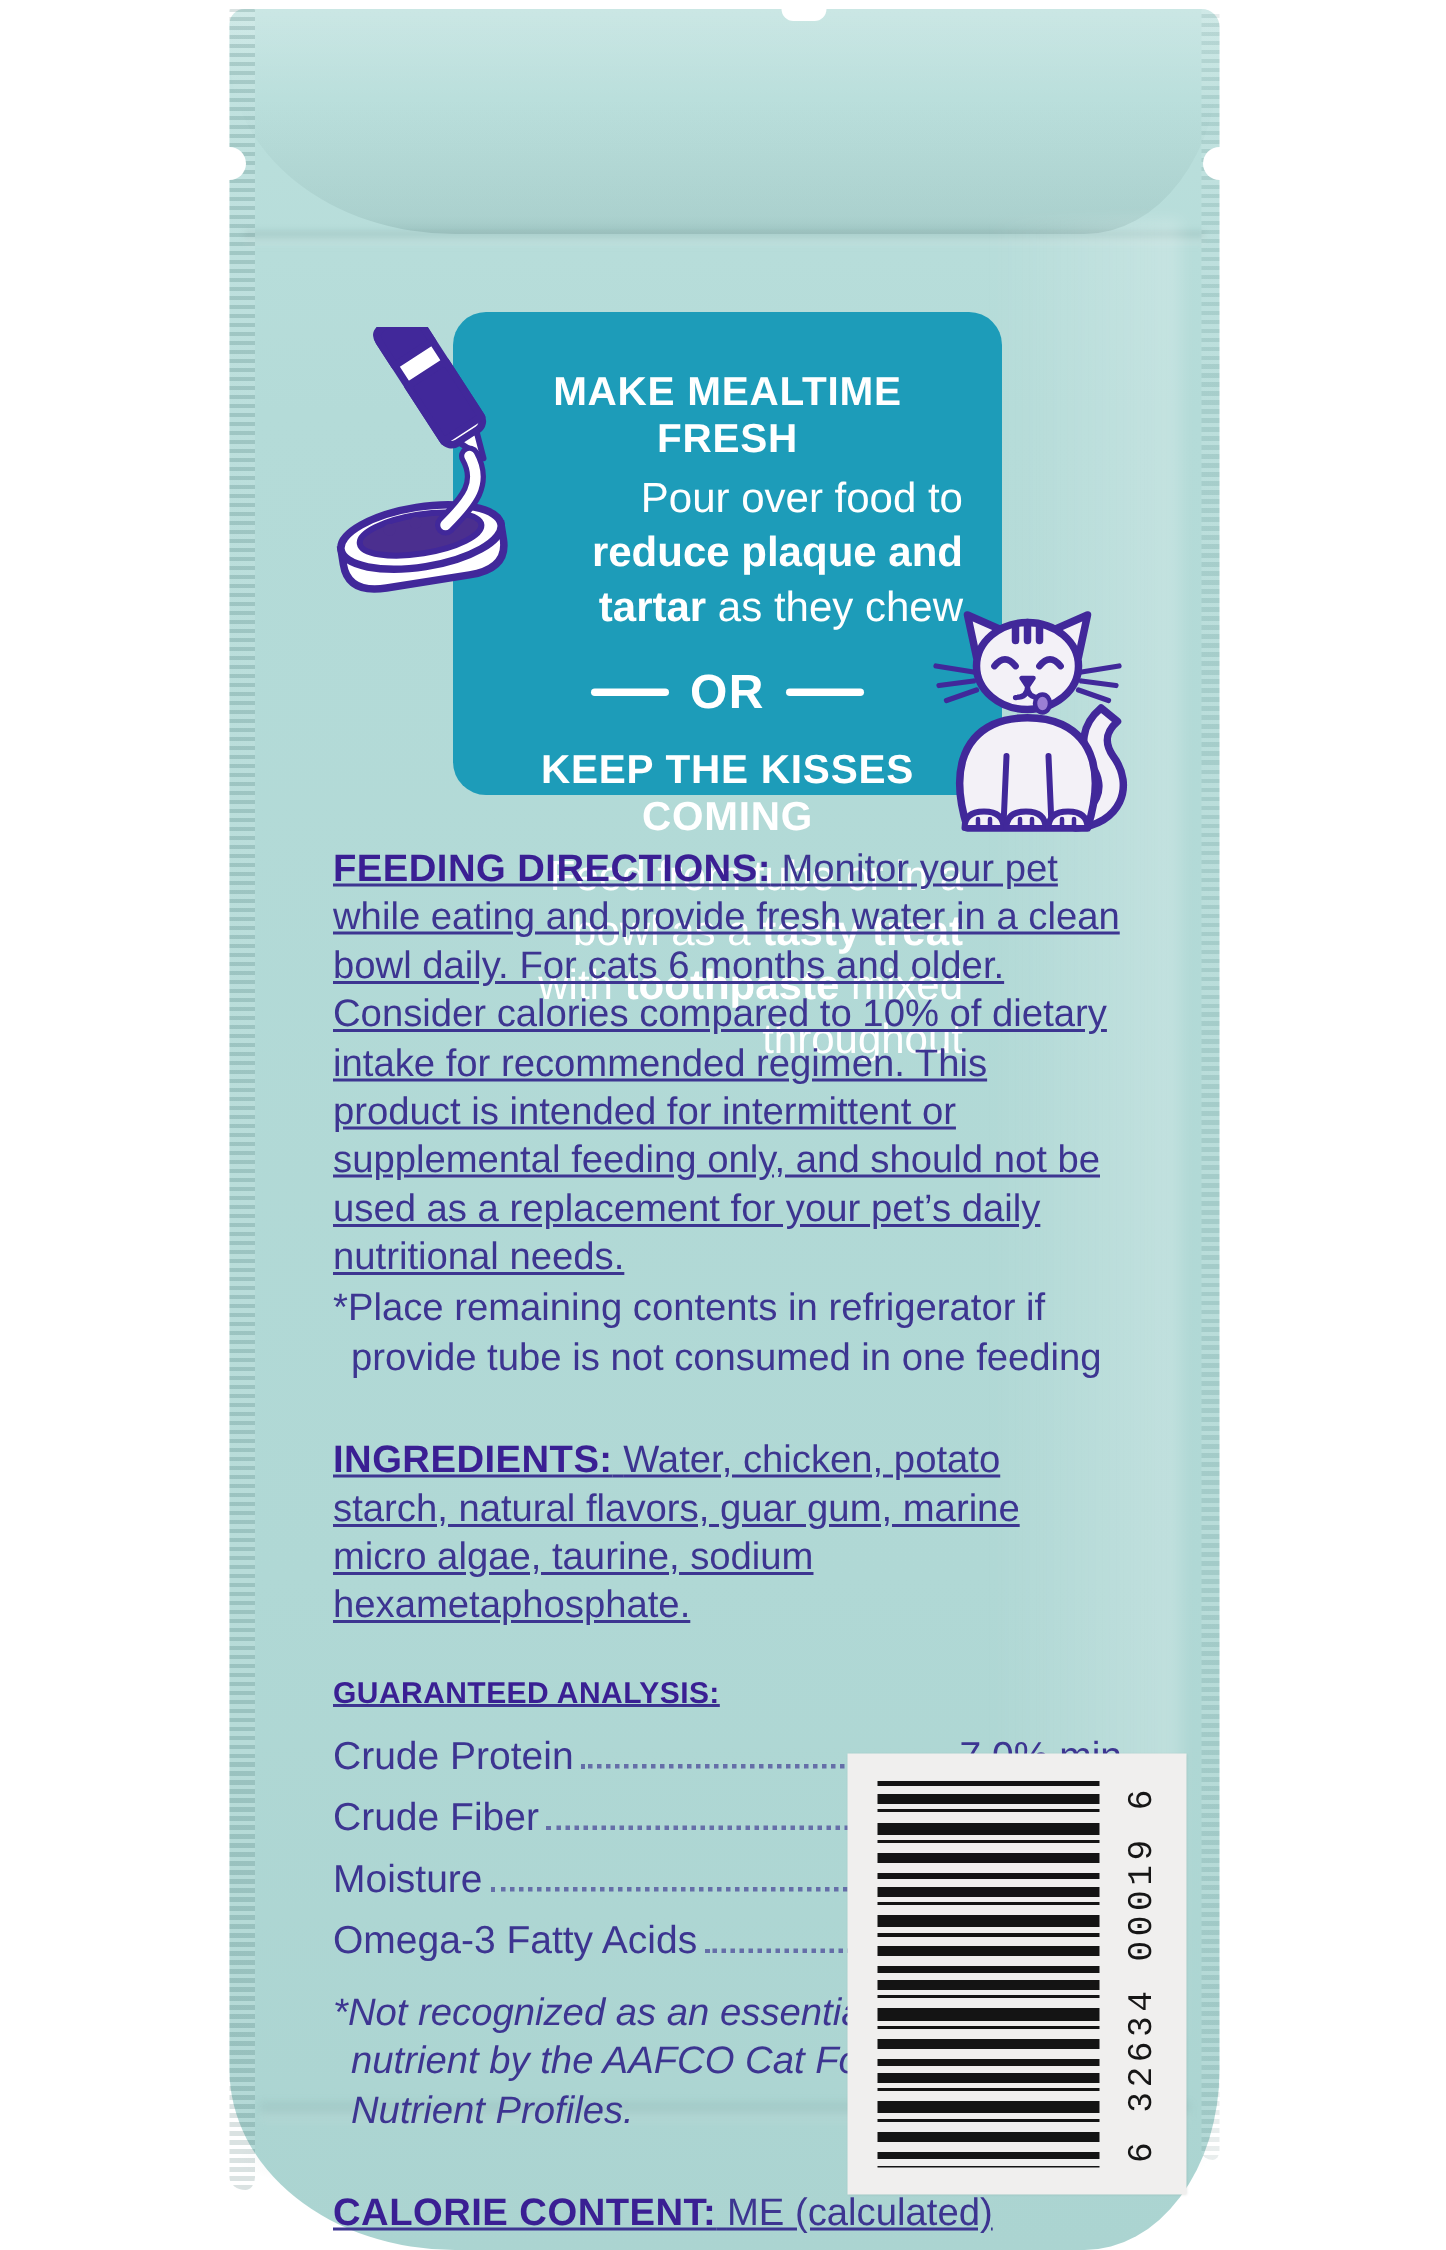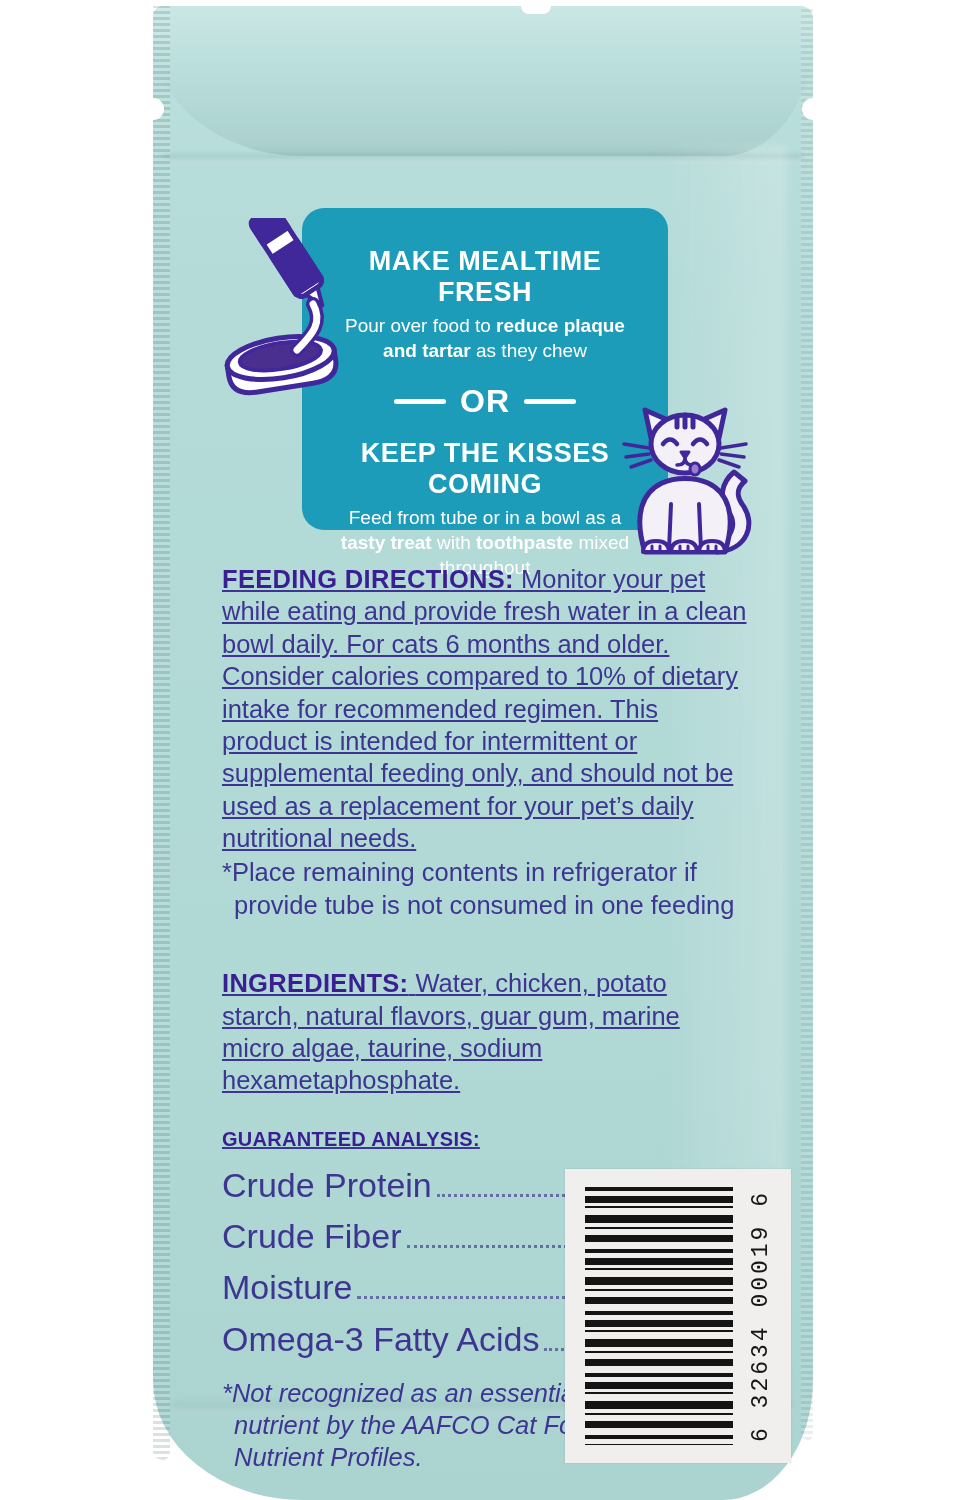--- a/index.html
+++ b/index.html
@@ -37,38 +37,38 @@
     background:linear-gradient(180deg, rgba(60,100,98,.14), rgba(255,255,255,.14));}
   .notch{position:absolute;width:22px;height:22px;background:#fff;border-radius:50%;top:92px;}
   .notch-left{left:-11px;}
   .notch-right{right:-11px;}
   .top-tab{position:absolute;left:368px;top:-4px;width:30px;height:12px;background:#fff;border-radius:0 0 8px 8px;}
 
   
   .card{position:absolute;left:149px;top:202px;width:366px;height:322px;border-radius:22px;
     background:var(--accent-teal);color:#fff;text-align:center;padding:38px 26px 0 26px;}
   .card-title{font-weight:bold;font-size:27px;letter-spacing:.5px;margin:0 0 6px 0;}
-  .card-text{font-size:19px;line-height:1.3;margin:0;}
+  .card-text{font-size:28px;line-height:1.3;margin:0;text-align:right;}
   .or-divider{display:flex;align-items:center;justify-content:center;gap:14px;margin:20px 0 18px 0;}
   .or-dash{width:52px;height:5px;background:#fff;border-radius:3px;}
   .or-word{font-weight:bold;font-size:32px;letter-spacing:1px;}
 
   .illo{position:absolute;}
   .tube-bowl{left:56px;top:212px;}
   .cat{left:456px;top:396px;}
 
   
   .content{position:absolute;left:69px;top:557px;width:526px;color:var(--ink-body);
     font-size:25.5px;line-height:1.27;}
   .content b, .content .lbl{color:var(--ink-heading);font-weight:bold;letter-spacing:.3px;}
   .para{margin:0;text-decoration:underline;}
   .note{margin:2px 0 0 0;padding-left:12px;text-indent:-12px;}
-  .gap-md{margin-top:46px;}
+  .gap-md{margin-top:36px;}
   .ga-title{margin:30px 0 12px 0;font-size:20px;}
-  .ga-row{display:flex;align-items:baseline;margin-bottom:8px;font-size:34px;}
+  .ga-row{display:flex;align-items:baseline;margin-bottom:8px;font-size:26px;}
   .ga-label{white-space:nowrap;}
   .ga-dots{flex:1;border-bottom:3px dotted rgba(61,53,145,.65);margin:0 5px 7px 5px;min-width:20px;}
   .ga-value{white-space:nowrap;}
   .ga-footnote{font-style:italic;margin:16px 0 0 0;width:450px;padding-left:12px;text-indent:-12px;}
 
   
   .barcode{position:absolute;left:412px;top:1163px;width:226px;height:294px;background:var(--barcode-bg);
     box-shadow:0 0 2px rgba(0,0,0,.12);}
   .bars{position:absolute;left:20px;top:18px;width:148px;height:258px;
     background:repeating-linear-gradient(180deg,

